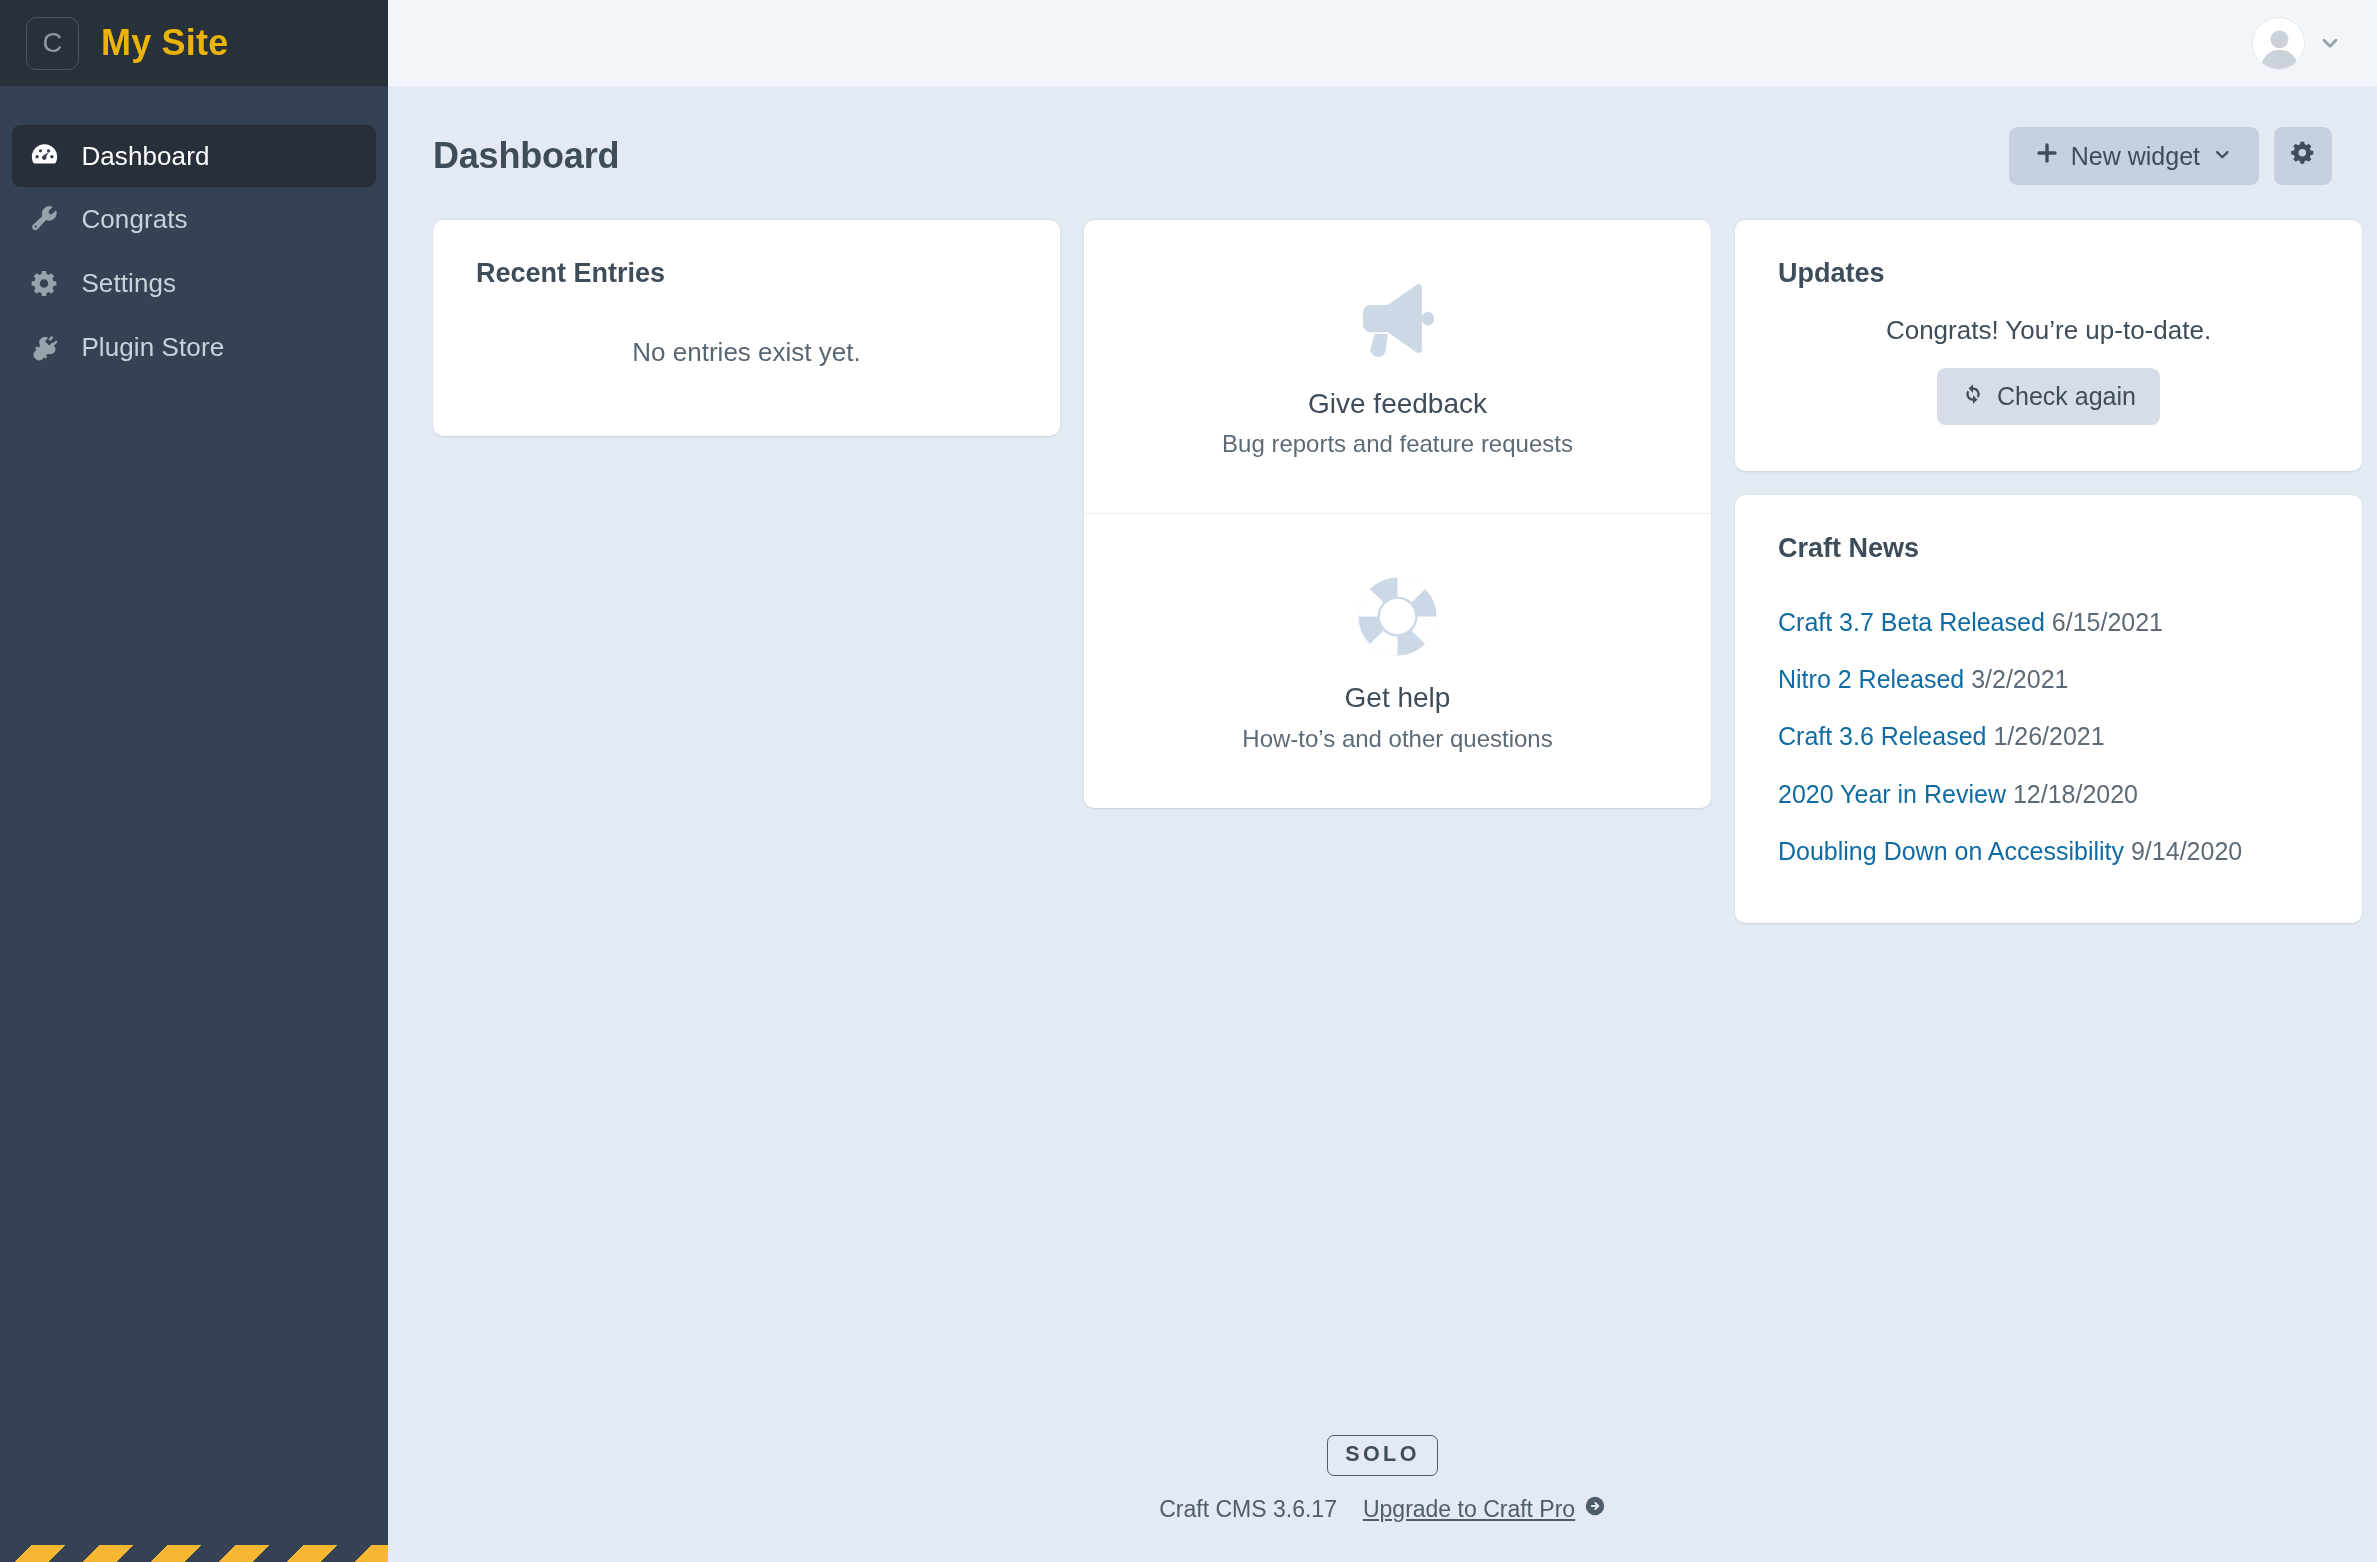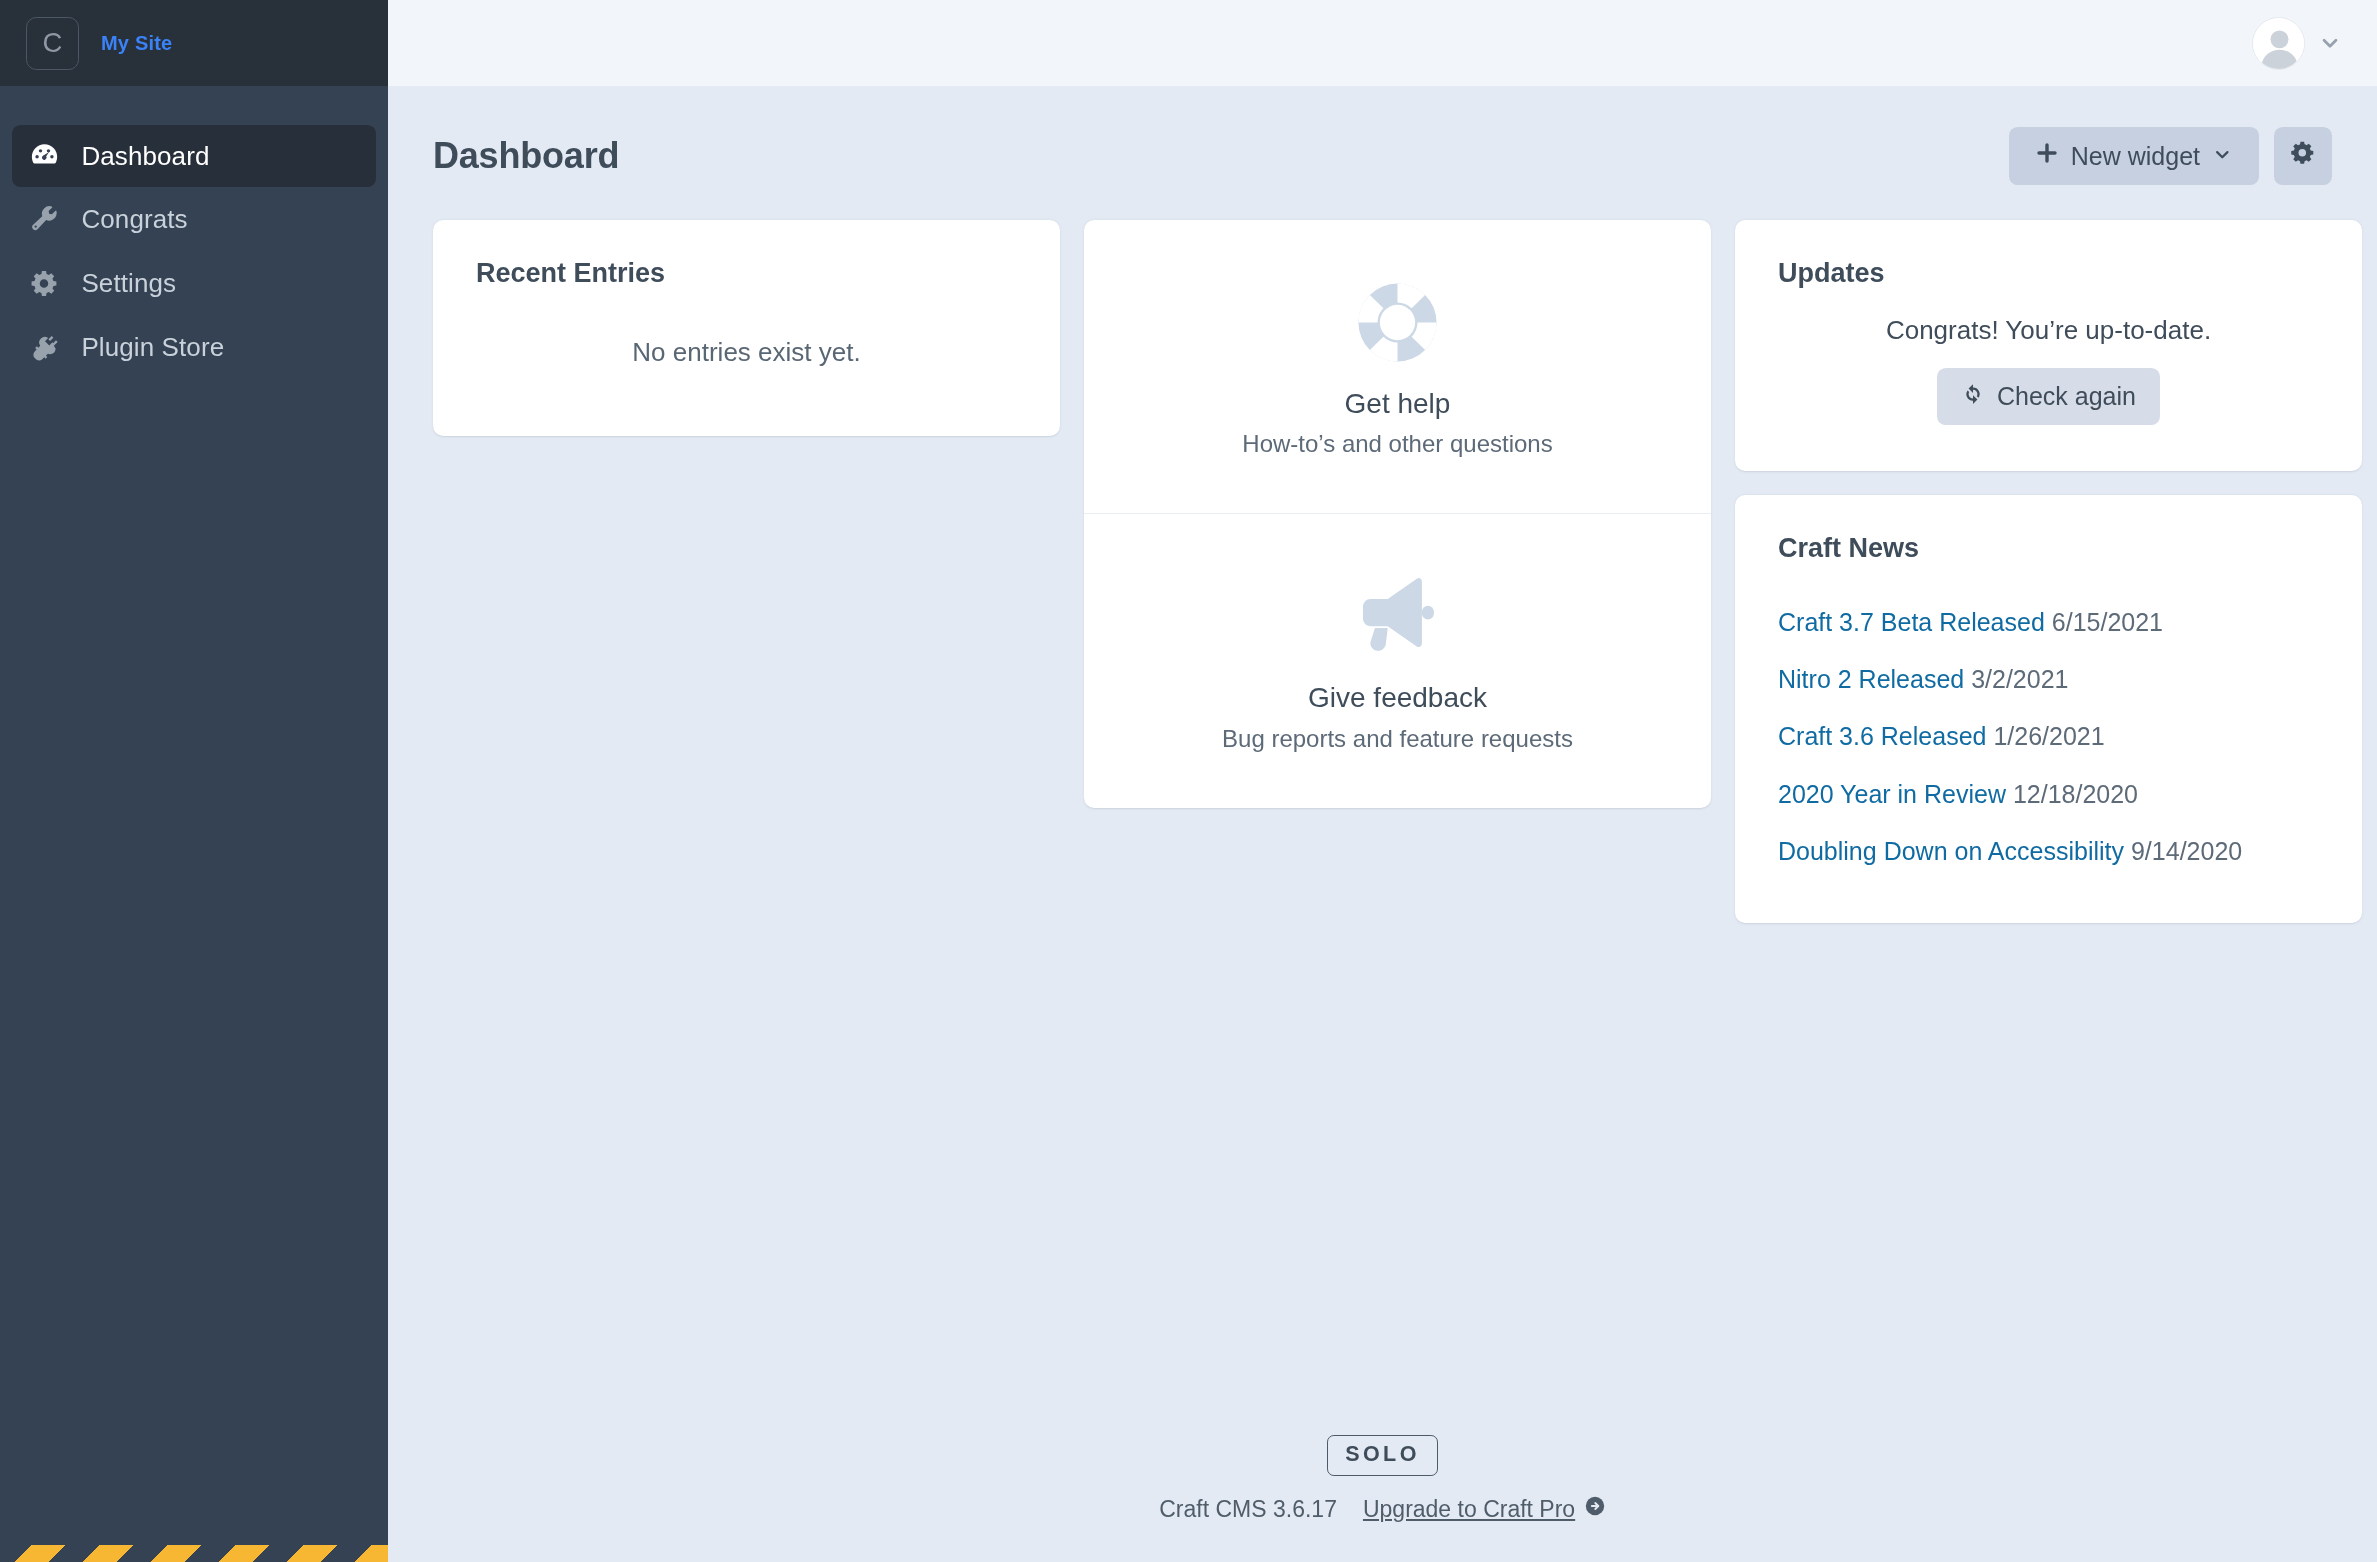--- a/index.html
+++ b/index.html
@@ -53,23 +53,23 @@
     display: flex;
     align-items: center;
     justify-content: center;
     font-size: 27.5px;
     font-weight: 400;
     color: #8d98a4;
     flex: 0 0 53px;
   }
 
   .site-name {
-    font-size: 20px;
+    font-size: 36px;
     font-weight: bold;
-    color: #3b82f6;
+    color: #eab308;
     letter-spacing: 0.2px;
   }
 
   .nav {
     padding: 39px 12px 0 12px;
     display: flex;
     flex-direction: column;
     gap: 1.7px;
   }
 
@@ -466,43 +466,43 @@
             <h2 class="card-title">Recent Entries</h2>
             <p class="empty-msg">No entries exist yet.</p>
           </section>
         </div>
 
         <div class="col">
           <section class="card help-card">
 
             <div class="help-pane">
               <div class="help-glyph">
+                <svg width="96" height="82" viewBox="0 0 112 96">
+                  <path fill="#ccd8e6" d="M84 8c0-3.6-3.1-5.6-6-3.6L44 28H24c-5 0-9 4-9 9v14c0 5 4 9 9 9h20l34 23.6c2.9 2 6 0 6-3.6V8z"></path>
+                  <path fill="#ccd8e6" d="M29 62h15l-2.2 18.5c-.6 5-4.9 8.7-9.9 8.3-5.1-.4-8.8-4.9-8.2-10L29 62z"></path>
+                  <rect x="84" y="36" width="14" height="16" rx="7" fill="#ccd8e6"></rect>
+                </svg>
+              </div>
+              <div class="help-title">Give feedback</div>
+              <div class="help-sub">Bug reports and feature requests</div>
+            </div>
+
+            <div class="help-pane">
+              <div class="help-glyph">
                 <svg width="93" height="93" viewBox="0 0 100 100">
                   <circle cx="50" cy="50" r="42" fill="#ccd8e6"></circle>
                   <circle cx="50" cy="50" r="19" fill="#ffffff"></circle>
                   <path d="M50 8 a42 42 0 0 1 29.7 12.3 L65.2 34.8 A22 22 0 0 0 50 28.5z" fill="#ffffff"></path>
                   <path d="M92 50 a42 42 0 0 1-12.3 29.7 L65.2 65.2 A22 22 0 0 0 71.5 50z" fill="#ffffff"></path>
                   <path d="M50 92 a42 42 0 0 1-29.7-12.3 L34.8 65.2 A22 22 0 0 0 50 71.5z" fill="#ffffff"></path>
                   <path d="M8 50 a42 42 0 0 1 12.3-29.7 L34.8 34.8 A22 22 0 0 0 28.5 50z" fill="#ffffff"></path>
                 </svg>
               </div>
               <div class="help-title">Get help</div>
               <div class="help-sub">How-to’s and other questions</div>
-            </div>
-
-            <div class="help-pane">
-              <div class="help-glyph">
-                <svg width="96" height="82" viewBox="0 0 112 96">
-                  <path fill="#ccd8e6" d="M84 8c0-3.6-3.1-5.6-6-3.6L44 28H24c-5 0-9 4-9 9v14c0 5 4 9 9 9h20l34 23.6c2.9 2 6 0 6-3.6V8z"></path>
-                  <path fill="#ccd8e6" d="M29 62h15l-2.2 18.5c-.6 5-4.9 8.7-9.9 8.3-5.1-.4-8.8-4.9-8.2-10L29 62z"></path>
-                  <rect x="84" y="36" width="14" height="16" rx="7" fill="#ccd8e6"></rect>
-                </svg>
-              </div>
-              <div class="help-title">Give feedback</div>
-              <div class="help-sub">Bug reports and feature requests</div>
             </div>
 
           </section>
         </div>
 
         <div class="col">
 
           <section class="card updates-card">
             <h2 class="card-title">Updates</h2>
             <div class="updates-body">

